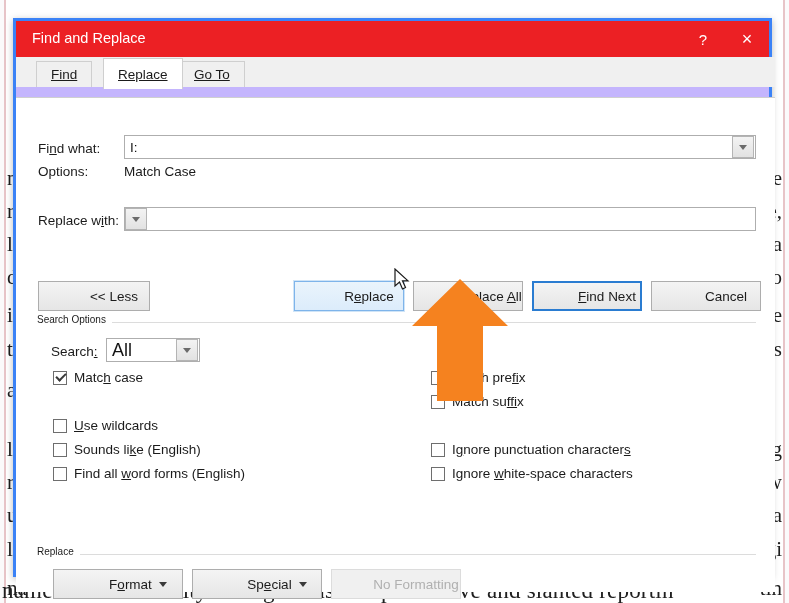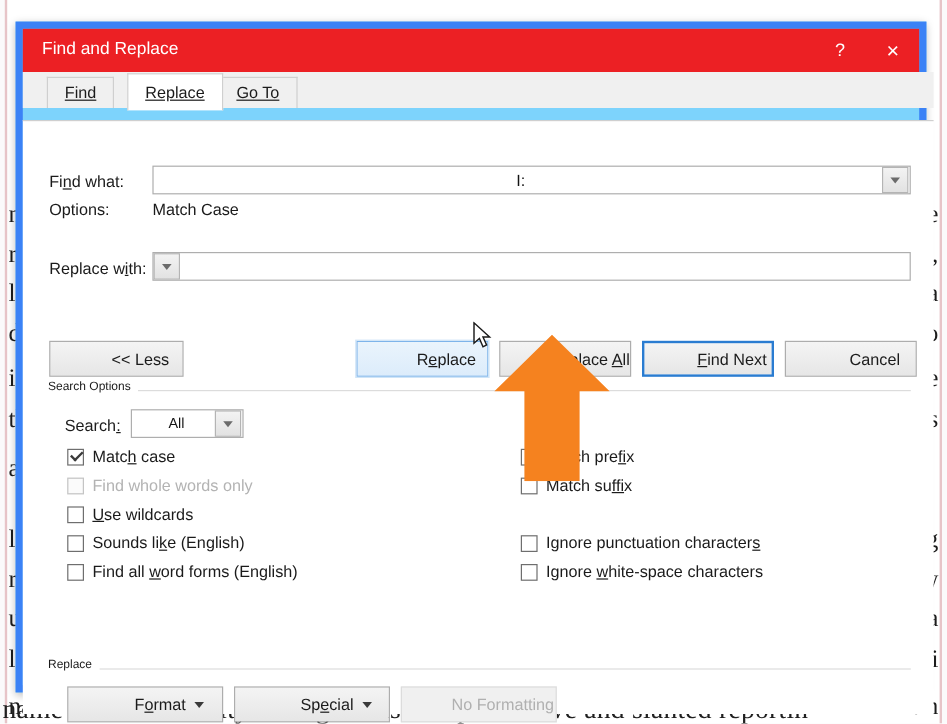--- a/index.html
+++ b/index.html
@@ -37,24 +37,23 @@
     color: #202020;
     white-space: nowrap;
     letter-spacing: .2px;
   }
 
   
   #dialog {
     position: absolute;
     left: 13px; top: 18px;
     width: 759px; height: 559px;
-    background: #7dd3fc;
-    border: 6px solid #3b82f6;
+    background: #c4b5fd;
+    border: 3px solid #3b82f6;
     box-shadow: 0 2px 7px rgba(0,0,0,.28);
-    text-align: center;
   }
   #titlebar {
     height: 36px;
     background: #ec2024;
     position: relative;
   }
   #title-text {
     position: absolute;
     left: 16px; top: 9px;
     font-size: 14.5px;
@@ -145,21 +144,21 @@
   }
   .chev {
     width: 0; height: 0;
     border-left: 4px solid transparent;
     border-right: 4px solid transparent;
     border-top: 5px solid #6b6b6b;
   }
 
   
   .combo-sm { height: 24px; }
-  .combo-sm .val { font-size: 12px; }
+  .combo-sm .val { font-size: 18px; }
 
   
   .btn {
     position: absolute;
     height: 30px;
     background: linear-gradient(#f4f4f4,#e6e6e6);
     border: 1px solid #adadad;
     font-size: 13.5px;
     color: #1b1b1b;
     display: flex; align-items: center; justify-content: center;
@@ -345,24 +344,20 @@
       <div class="val">All</div>
       <div class="drop">
           <span class="chev"></span>
         </div>
     </div>
 
     <div class="cbrow" style="left:37px; top:272px">
         <span class="cbox checked"></span>
         <span class="cbtext">Matc<span class="u">h</span> case</span>
       </div>
-    <div class="cbrow disabled" style="left:37px; top:296px">
-        <span class="cbox"></span>
-        <span class="cbtext">Find whole words only</span>
-      </div>
     <div class="cbrow" style="left:37px; top:320px">
         <span class="cbox"></span>
         <span class="cbtext"><span class="u">U</span>se wildcards</span>
       </div>
     <div class="cbrow" style="left:37px; top:344px">
         <span class="cbox"></span>
         <span class="cbtext">Sounds li<span class="u">k</span>e (English)</span>
       </div>
     <div class="cbrow" style="left:37px; top:368px">
         <span class="cbox"></span>

